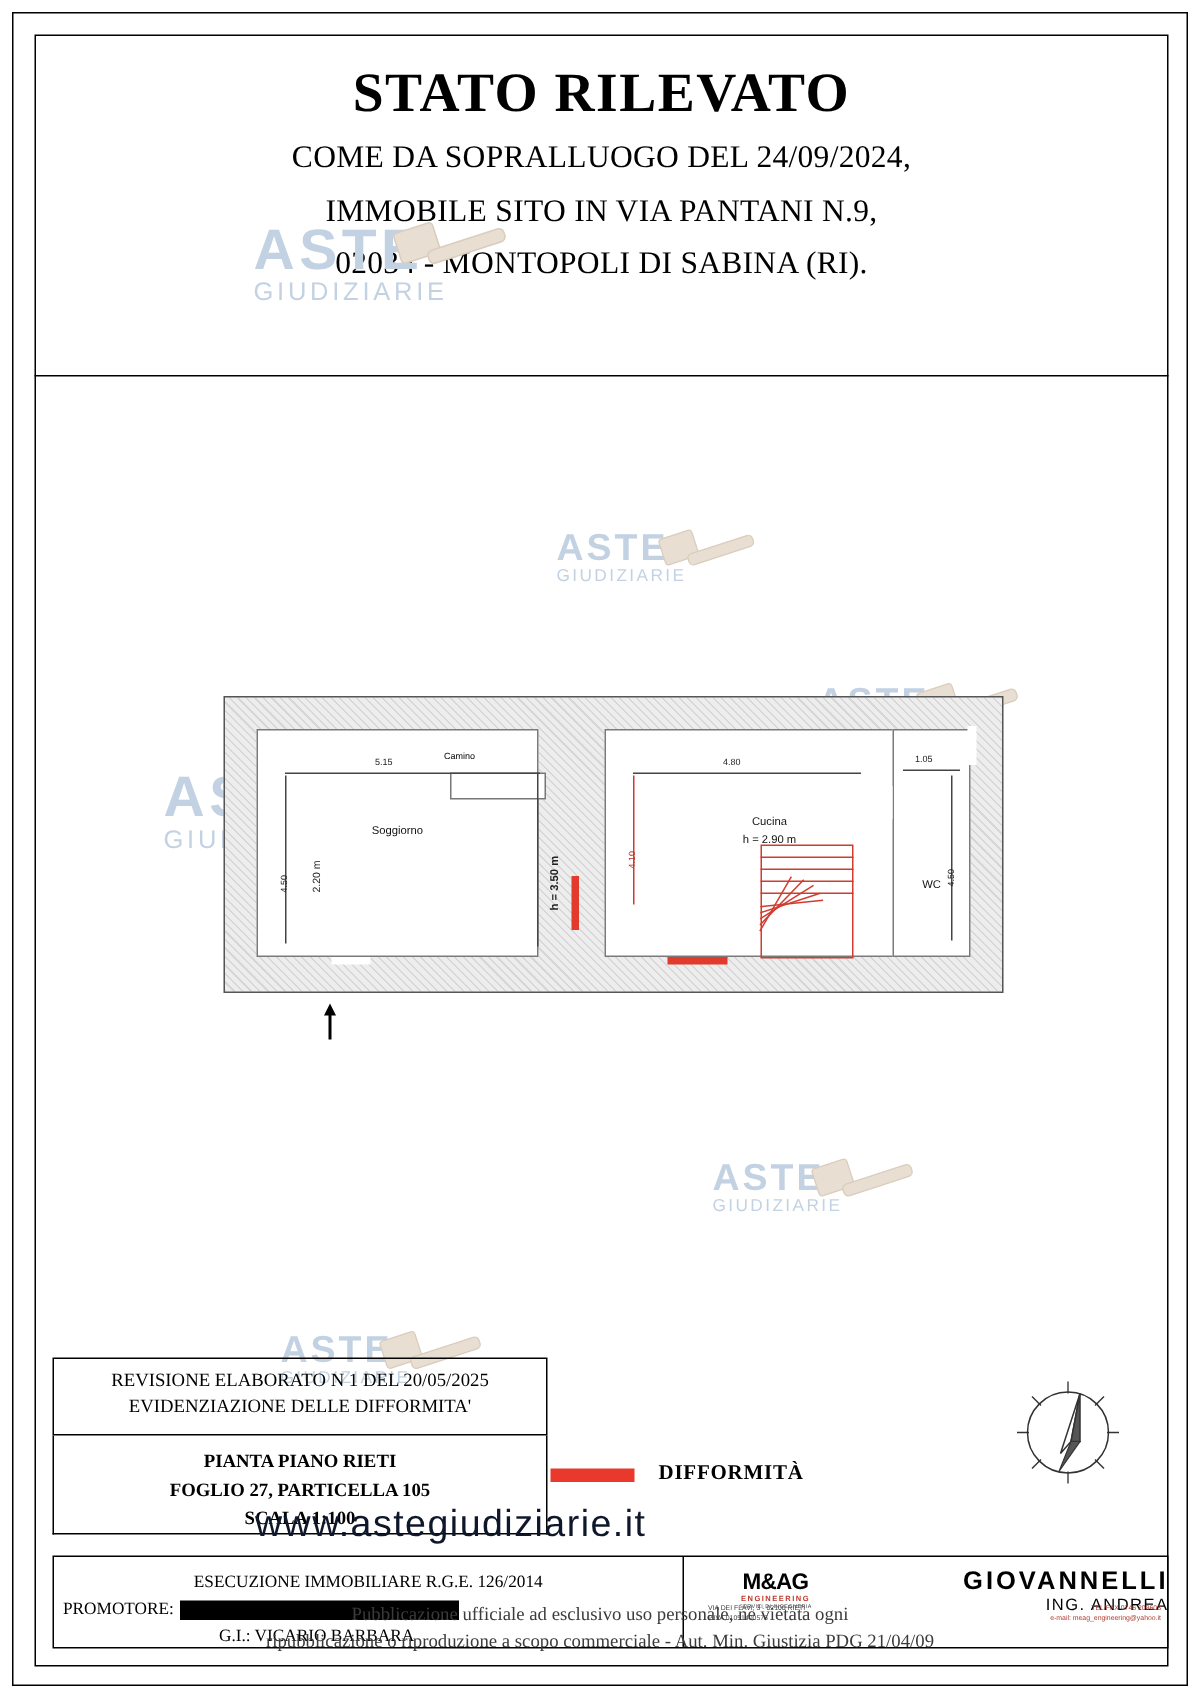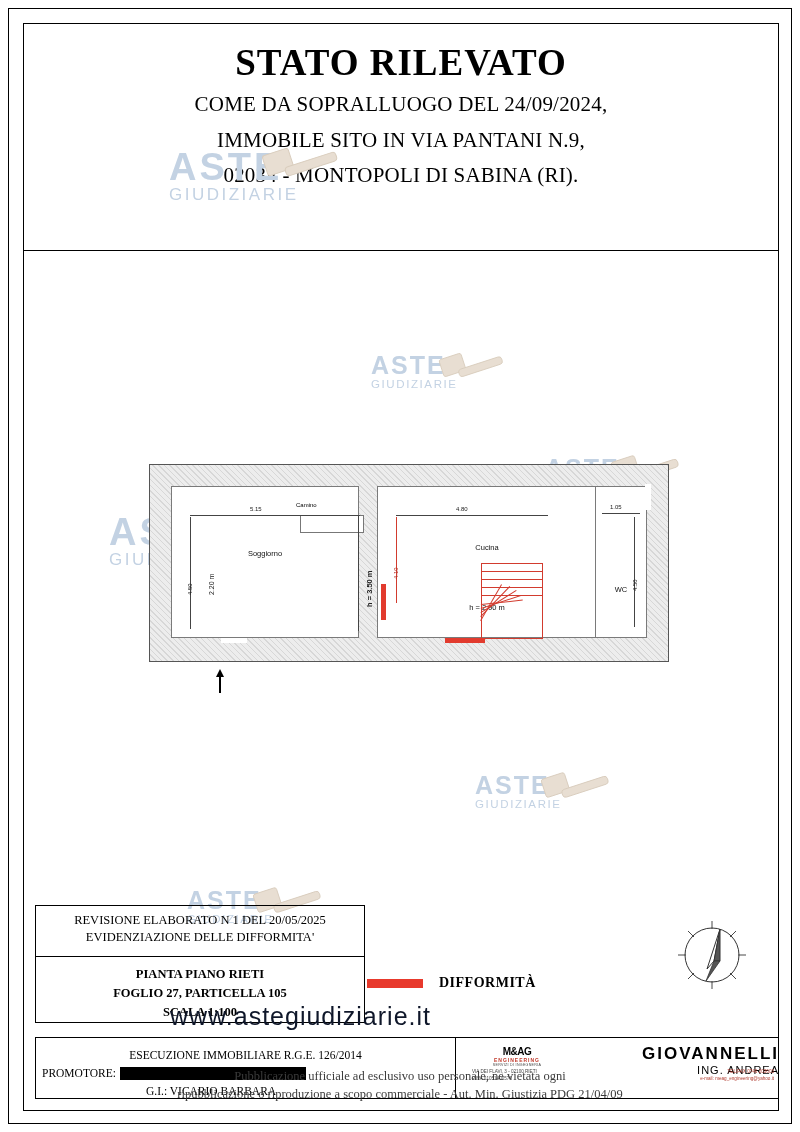--- a/index.html
+++ b/index.html
@@ -140,21 +140,21 @@
       #ededed;
     box-sizing: border-box;
   }
   .room {
     position: absolute;
     background: #ffffff;
     border: 1px solid #7a7a7a;
     box-sizing: border-box;
   }
   .room-soggiorno { left: 22px;  top: 22px;  width: 188px; height: 152px; }
-  .room-cucina    { left: 228px; top: 22px;  width: 220px; height: 152px; }
+  .room-cucina    { left: 254px; top: 22px;  width: 220px; height: 152px; }
   .room-wc        { left: 446px; top: 22px;  width: 52px;  height: 152px; }
 
   .room-label {
     position: absolute;
     text-align: center;
     font-family: "Liberation Sans", sans-serif;
     font-size: 7.5px;
     color: #111;
     line-height: 1.25;
     width: 100%;
@@ -366,21 +366,21 @@
   .footer-mid {
     position: absolute;
     left: 421px; top: 0;
     width: 120px; height: 60px;
     box-sizing: border-box;
     text-align: center;
     padding-top: 8px;
   }
   .mag-logo {
     font-family: "Liberation Sans", sans-serif;
-    font-size: 10px;
+    font-size: 15px;
     font-weight: bold;
     letter-spacing: -0.5px;
   }
   .mag-sub {
     font-family: "Liberation Sans", sans-serif;
     font-size: 5px;
     letter-spacing: 1px;
     color: #c0392b;
     font-weight: bold;
   }
@@ -523,21 +523,21 @@
       <div class="dim" style="left:78px; top:19px;">5.15</div>
       <div class="dimline-v" style="left:18px; top:30px; height:112px;"></div>
       <div class="dim vert" style="left:15px; top:108px;">4.50</div>
       <div class="dim vert" style="left:36px; top:108px; font-size:7px;">2.20 m</div>
       <div class="dim vert" style="left:193px; top:120px; font-size:7.5px; font-weight:bold;">h = 3.50 m</div>
       <div class="dimline-v" style="left:186px; top:28px; height:116px;"></div>
     </div>
 
     <div class="room room-cucina">
       <div class="room-label" style="top:56px;">Cucina</div>
-      <div class="room-label" style="top:68px;margin-top:48px;">h = 2.90 m</div>
+      <div class="room-label" style="top:68px;">h = 2.90 m</div>
       <div class="dimline-h" style="left:18px; top:28px; width:152px;"></div>
       <div class="dim" style="left:78px; top:19px;">4.80</div>
       <div class="dimline-red-v" style="left:18px; top:30px; height:86px;"></div>
       <div class="dim vert" style="left:15px; top:92px; color:#b5342a;">4.10</div>
 
       <div class="stairs-frame" style="left:103px; top:76px; width:62px; height:76px;"></div>
       <div class="stairs" style="left:103px; top:76px;">
         <div class="step" style="top:8px;"></div>
         <div class="step" style="top:16px;"></div>
         <div class="step" style="top:24px;"></div>

